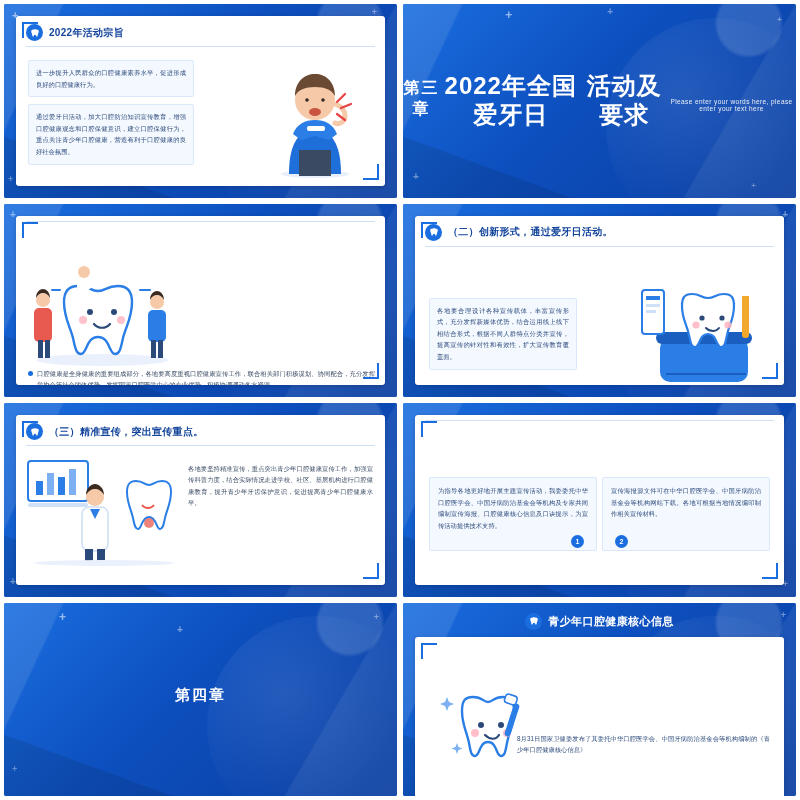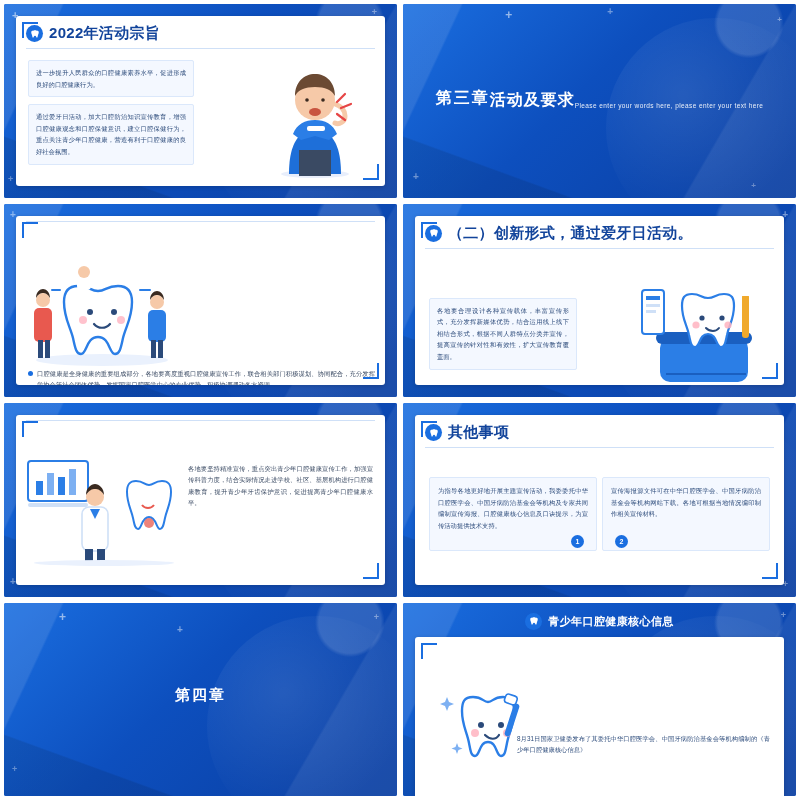--- a/index.html
+++ b/index.html
@@ -68,21 +68,21 @@
     display:flex;align-items:center;gap:6px;
     padding:8px 10px 0 10px;
   }
   .tooth-badge{
     width:17px;height:17px;border-radius:50%;
     background:#1a6ee0;color:#fff;flex:0 0 auto;
     display:flex;align-items:center;justify-content:center;
     font-size:9px;font-weight:bold;
   }
   .card-title{
-    font-size:15px;font-weight:bold;color:#12449b;letter-spacing:.3px;
+    font-size:10px;font-weight:bold;color:#12449b;letter-spacing:.3px;
   }
   .head-rule{
     margin:5px 10px 0 10px;height:1px;background:#cfe0f7;
   }
   
   .para-block{
     position:absolute;
     background:#f4f8ff;
     border:1px solid #dbe8fb;
     border-radius:2px;
@@ -97,21 +97,21 @@
   .bullet-txt{font-size:6.3px;line-height:1.8;color:#3a4a63;text-align:justify;}
 
   
   .chapter{
     position:absolute;inset:0;
     display:flex;flex-direction:row;align-items:center;justify-content:center;
     color:#fff;text-align:center;
   }
   .chapter .ch-no{font-size:16px;font-weight:bold;letter-spacing:2px;margin-bottom:4px;}
   .chapter .ch-l1{font-size:24px;font-weight:bold;letter-spacing:1px;line-height:1.18;}
-  .chapter .ch-l2{font-size:16px;font-weight:bold;letter-spacing:1px;line-height:1.18;}
+  .chapter .ch-l2{font-size:24px;font-weight:bold;letter-spacing:1px;line-height:1.18;}
   .chapter .ch-sub{font-size:6.5px;opacity:.9;margin-top:9px;letter-spacing:.4px;}
 
   
   .illus{position:absolute;}
 
   
   .numbox{
     position:absolute;top:62px;bottom:34px;
     background:#f4f8ff;border:1px solid #dbe8fb;border-radius:2px;
     padding:7px 8px 7px 8px;
@@ -175,20 +175,21 @@
 
   <div class="slide">
     <div class="bg-blue"></div>
     <div class="plus" style="left:26%;top:5px;font-size:12px;">+</div>
     <div class="plus" style="left:52%;top:3px;font-size:10px;opacity:.4;">+</div>
     <div class="plus" style="right:14px;top:12px;font-size:8px;opacity:.4;">+</div>
     <div class="plus" style="left:10px;bottom:16px;font-size:10px;opacity:.4;">+</div>
     <div class="plus" style="right:40px;bottom:8px;font-size:8px;opacity:.35;">+</div>
     <div class="chapter">
       <div class="ch-no">第三章</div>
+      <div class="ch-l1">2022年全国爱牙日</div>
       <div class="ch-l2">活动及要求</div>
       <div class="ch-sub">Please enter your words here, please enter your text here</div>
     </div>
   </div>
 
   <div class="slide">
     <div class="bg-blue"></div>
     <div class="plus" style="left:6px;top:6px;font-size:10px;opacity:.45;">+</div>
     <div class="card">
       <div class="card-corner c-tl"></div>
@@ -268,20 +269,28 @@
       </svg>
     </div>
   </div>
 
   <div class="slide">
     <div class="bg-blue"></div>
     <div class="plus" style="left:6px;bottom:10px;font-size:10px;opacity:.4;">+</div>
     <div class="card">
       <div class="card-corner c-tl"></div>
       <div class="card-corner c-br"></div>
+      <div class="card-head">
+        <div class="tooth-badge">
+          <svg viewBox="0 0 24 24" width="10" height="10" aria-hidden="true">
+              <path d="M12 3c-3 0-3.2 1.4-6 1.4C4.3 4.4 3 5.6 3 8c0 3.6 1.4 5 2.2 8.2.6 2.4.8 4.8 2.3 4.8 1.7 0 1.4-4.6 4.5-4.6s2.8 4.6 4.5 4.6c1.5 0 1.7-2.4 2.3-4.8C19.6 13 21 11.6 21 8c0-2.4-1.3-3.6-3-3.6-2.8 0-3-1.4-6-1.4z" fill="#ffffff"></path>
+            </svg>
+        </div>
+        <div class="card-title">（三）精准宣传，突出宣传重点。</div>
+      </div>
       <div class="head-rule"></div>
 
       <svg class="illus" style="left:8px;top:42px;" width="160" height="110" viewBox="0 0 160 110">
         <rect x="4" y="4" width="60" height="40" rx="3" fill="#ffffff" stroke="#2b7ee6" stroke-width="2"></rect>
         <rect x="12" y="24" width="7" height="14" fill="#2b7ee6"></rect>
         <rect x="23" y="16" width="7" height="22" fill="#7db0f2"></rect>
         <rect x="34" y="20" width="7" height="18" fill="#2b7ee6"></rect>
         <rect x="45" y="12" width="7" height="26" fill="#7db0f2"></rect>
         <rect x="4" y="46" width="60" height="4" rx="2" fill="#cfe0f7"></rect>
 
@@ -303,28 +312,20 @@
       </div>
     </div>
   </div>
 
   <div class="slide">
     <div class="bg-blue"></div>
     <div class="plus" style="right:8px;bottom:8px;font-size:9px;opacity:.4;">+</div>
     <div class="card">
       <div class="card-corner c-tl"></div>
       <div class="card-corner c-br"></div>
-      <div class="card-head">
-        <div class="tooth-badge">
-          <svg viewBox="0 0 24 24" width="10" height="10" aria-hidden="true">
-              <path d="M12 3c-3 0-3.2 1.4-6 1.4C4.3 4.4 3 5.6 3 8c0 3.6 1.4 5 2.2 8.2.6 2.4.8 4.8 2.3 4.8 1.7 0 1.4-4.6 4.5-4.6s2.8 4.6 4.5 4.6c1.5 0 1.7-2.4 2.3-4.8C19.6 13 21 11.6 21 8c0-2.4-1.3-3.6-3-3.6-2.8 0-3-1.4-6-1.4z" fill="#ffffff"></path>
-            </svg>
-        </div>
-        <div class="card-title">其他事项</div>
-      </div>
       <div class="head-rule"></div>
 
       <div class="numbox" style="left:14px;width:150px;">
         <span>为指导各地更好地开展主题宣传活动，我委委托中华口腔医学会、中国牙病防治基金会等机构及专家共同编制宣传海报、口腔健康核心信息及口诀提示，为宣传活动提供技术支持。</span>
       </div>
       <div class="numbadge" style="left:156px;top:120px;">1</div>
 
       <div class="numbox" style="right:14px;width:150px;">
         <span>宣传海报源文件可在中华口腔医学会、中国牙病防治基金会等机构网站下载。各地可根据当地情况编印制作相关宣传材料。</span>
       </div>

